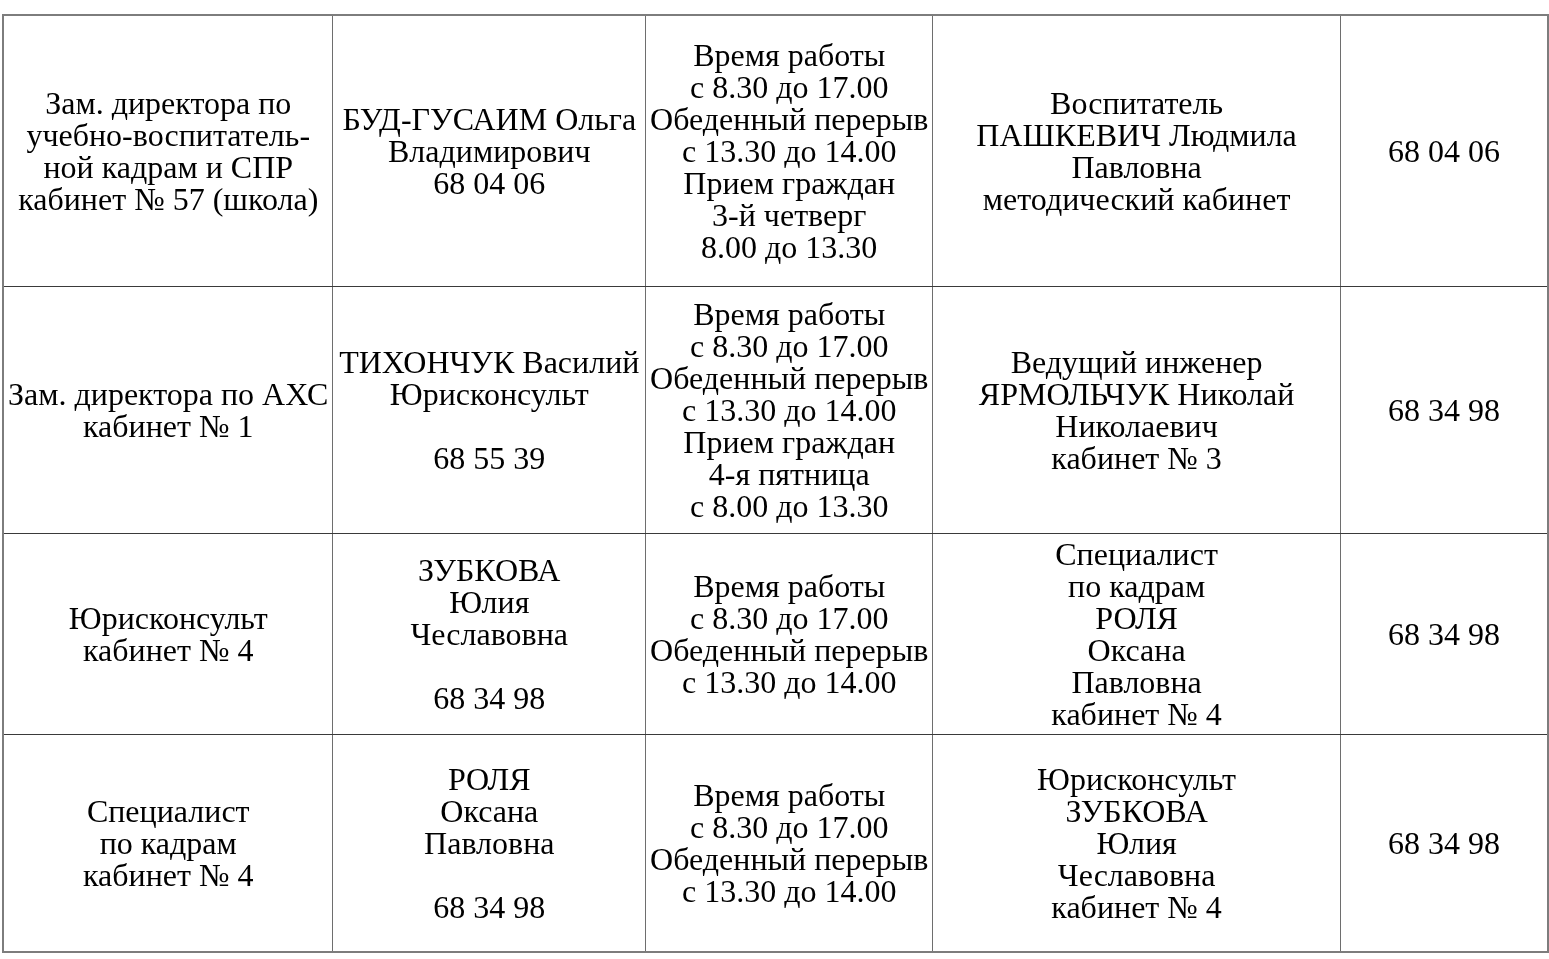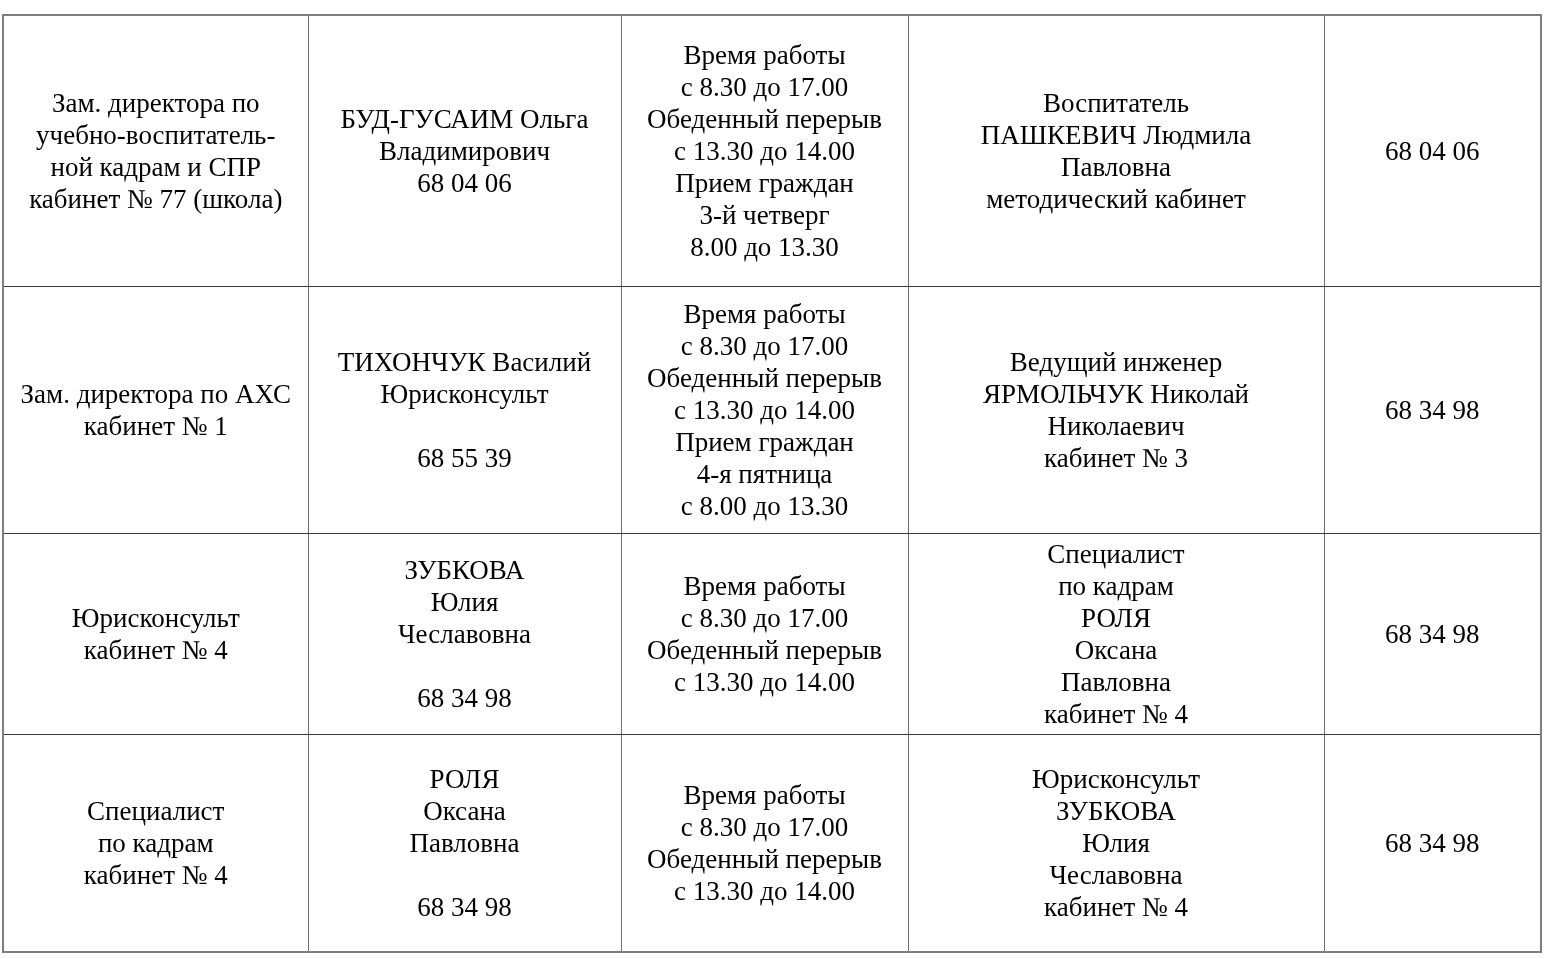--- a/index.html
+++ b/index.html
@@ -23,21 +23,21 @@
     border: 2px solid #7d7d7d;
   }
   td.cell {
     border-left: 1px solid #6e6e6e;
     border-right: 1px solid #6e6e6e;
     border-top: 1px solid #3a3a3a;
     border-bottom: 1px solid #3a3a3a;
     padding: 4px;
     vertical-align: middle;
     text-align: center;
-    font-size: 27px;
+    font-size: 32px;
     line-height: 32px;
     overflow: hidden;
   }
   .line {
     display: block;
     min-height: 32px;
     white-space: nowrap;
   }
   .line.u {
     text-underline-offset: 3px;
@@ -62,21 +62,21 @@
       <col class="c2">
       <col class="c3">
       <col class="c4">
   </colgroup>
   <tbody>
     <tr class="r0">
       <td class="cell">
           <div class="line">Зам. директора по</div>
           <div class="line">учебно-воспитатель-</div>
           <div class="line">ной кадрам и СПР</div>
-          <div class="line">кабинет № 77 (школа)</div>
+          <div class="line">кабинет № 57 (школа)</div>
         </td>
       <td class="cell">
           <div class="line">БУД-ГУСАИМ Ольга</div>
           <div class="line">Владимирович</div>
           <div class="line">68 04 06</div>
         </td>
       <td class="cell">
           <div class="line">Время работы</div>
           <div class="line">с 8.30 до 17.00</div>
           <div class="line">Обеденный перерыв</div>

